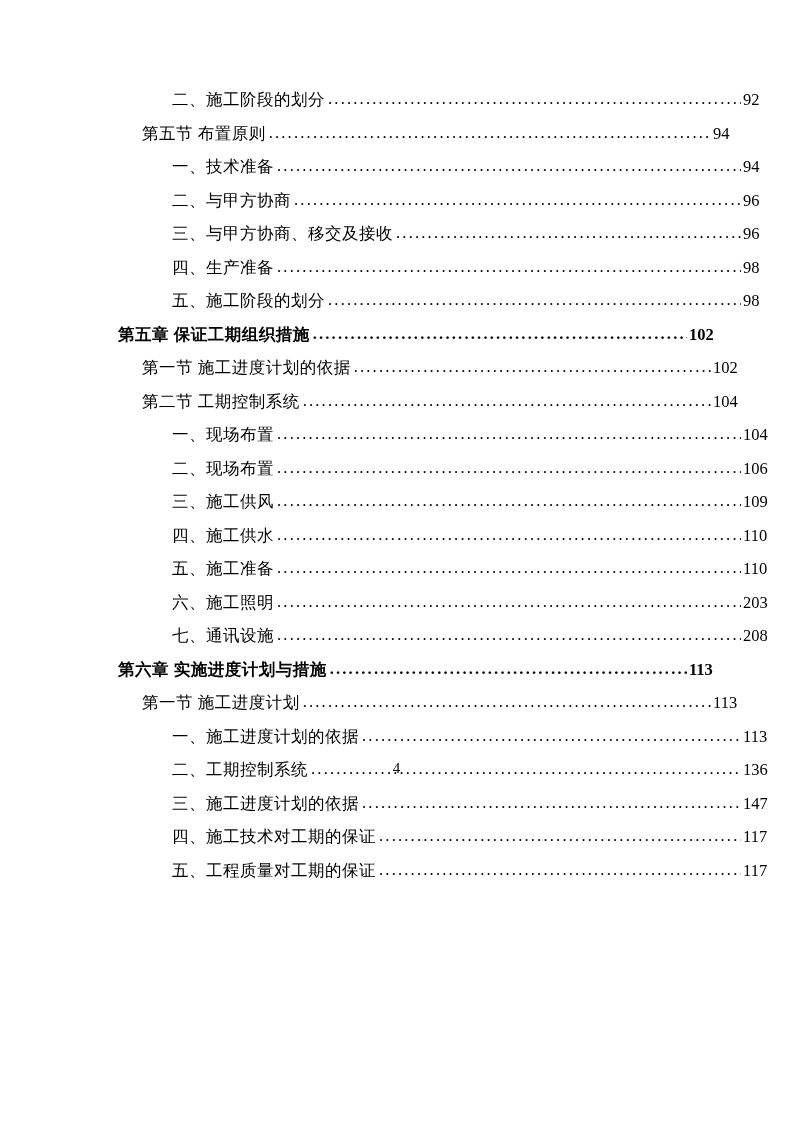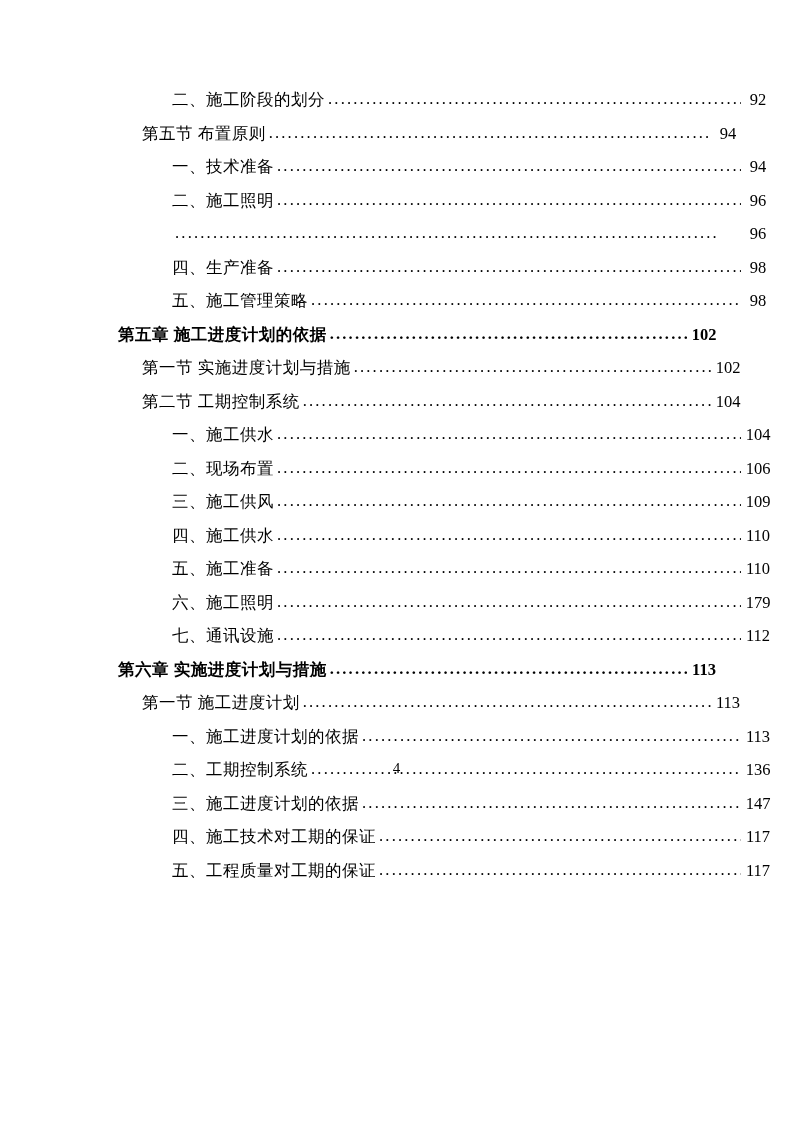--- a/index.html
+++ b/index.html
@@ -44,21 +44,21 @@
     white-space: nowrap;
     margin: 0 2px 0 3px;
     font-size: 16.5px;
     letter-spacing: 2.2px;
     color: #000;
     position: relative;
     top: -1px;
   }
   .toc-row .page-no {
     flex: 0 0 auto;
-    text-align: center;
+    text-align: left;
     min-width: 30px;
     font-family: "Liberation Serif", "DejaVu Serif", serif;
   }
   
   .lvl-chapter {
     font-weight: bold;
     padding-left: 22px;
   }
   .lvl-chapter .page-no { font-weight: bold; }
   .lvl-section {
@@ -91,55 +91,56 @@
         <span class="label">第五节 布置原则</span>
         <span class="dots">......................................................................................</span>
         <span class="page-no">94</span>
       </div>
       <div class="toc-row lvl-item">
         <span class="label">一、技术准备</span>
         <span class="dots">......................................................................................</span>
         <span class="page-no">94</span>
       </div>
       <div class="toc-row lvl-item">
-        <span class="label">二、施工照明</span>
+        <span class="label">二、与甲方协商</span>
         <span class="dots">......................................................................................</span>
         <span class="page-no">96</span>
       </div>
       <div class="toc-row lvl-item">
+        <span class="label">三、与甲方协商、移交及接收</span>
         <span class="dots">......................................................................................</span>
         <span class="page-no">96</span>
       </div>
       <div class="toc-row lvl-item">
         <span class="label">四、生产准备</span>
         <span class="dots">......................................................................................</span>
         <span class="page-no">98</span>
       </div>
       <div class="toc-row lvl-item">
-        <span class="label">五、施工管理策略</span>
+        <span class="label">五、施工阶段的划分</span>
         <span class="dots">......................................................................................</span>
         <span class="page-no">98</span>
       </div>
       <div class="toc-row lvl-chapter">
-        <span class="label">第五章 施工进度计划的依据</span>
+        <span class="label">第五章 保证工期组织措施</span>
         <span class="dots">......................................................................................</span>
         <span class="page-no">102</span>
       </div>
       <div class="toc-row lvl-section">
-        <span class="label">第一节 实施进度计划与措施</span>
+        <span class="label">第一节 施工进度计划的依据</span>
         <span class="dots">......................................................................................</span>
         <span class="page-no">102</span>
       </div>
       <div class="toc-row lvl-section">
         <span class="label">第二节 工期控制系统</span>
         <span class="dots">......................................................................................</span>
         <span class="page-no">104</span>
       </div>
       <div class="toc-row lvl-item">
-        <span class="label">一、施工供水</span>
+        <span class="label">一、现场布置</span>
         <span class="dots">......................................................................................</span>
         <span class="page-no">104</span>
       </div>
       <div class="toc-row lvl-item">
         <span class="label">二、现场布置</span>
         <span class="dots">......................................................................................</span>
         <span class="page-no">106</span>
       </div>
       <div class="toc-row lvl-item">
         <span class="label">三、施工供风</span>
@@ -152,26 +153,26 @@
         <span class="page-no">110</span>
       </div>
       <div class="toc-row lvl-item">
         <span class="label">五、施工准备</span>
         <span class="dots">......................................................................................</span>
         <span class="page-no">110</span>
       </div>
       <div class="toc-row lvl-item">
         <span class="label">六、施工照明</span>
         <span class="dots">......................................................................................</span>
-        <span class="page-no">179</span>
+        <span class="page-no">203</span>
       </div>
       <div class="toc-row lvl-item">
         <span class="label">七、通讯设施</span>
         <span class="dots">......................................................................................</span>
-        <span class="page-no">112</span>
+        <span class="page-no">208</span>
       </div>
       <div class="toc-row lvl-chapter">
         <span class="label">第六章 实施进度计划与措施</span>
         <span class="dots">......................................................................................</span>
         <span class="page-no">113</span>
       </div>
       <div class="toc-row lvl-section">
         <span class="label">第一节 施工进度计划</span>
         <span class="dots">......................................................................................</span>
         <span class="page-no">113</span>

